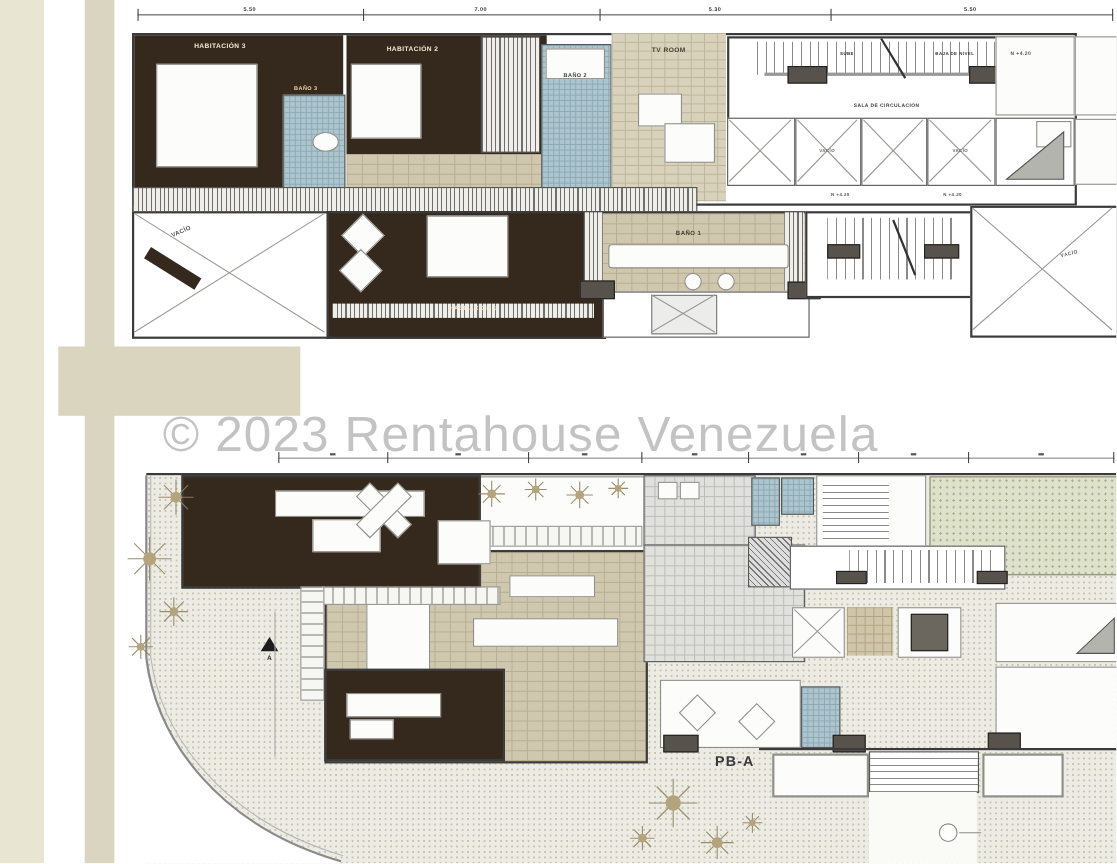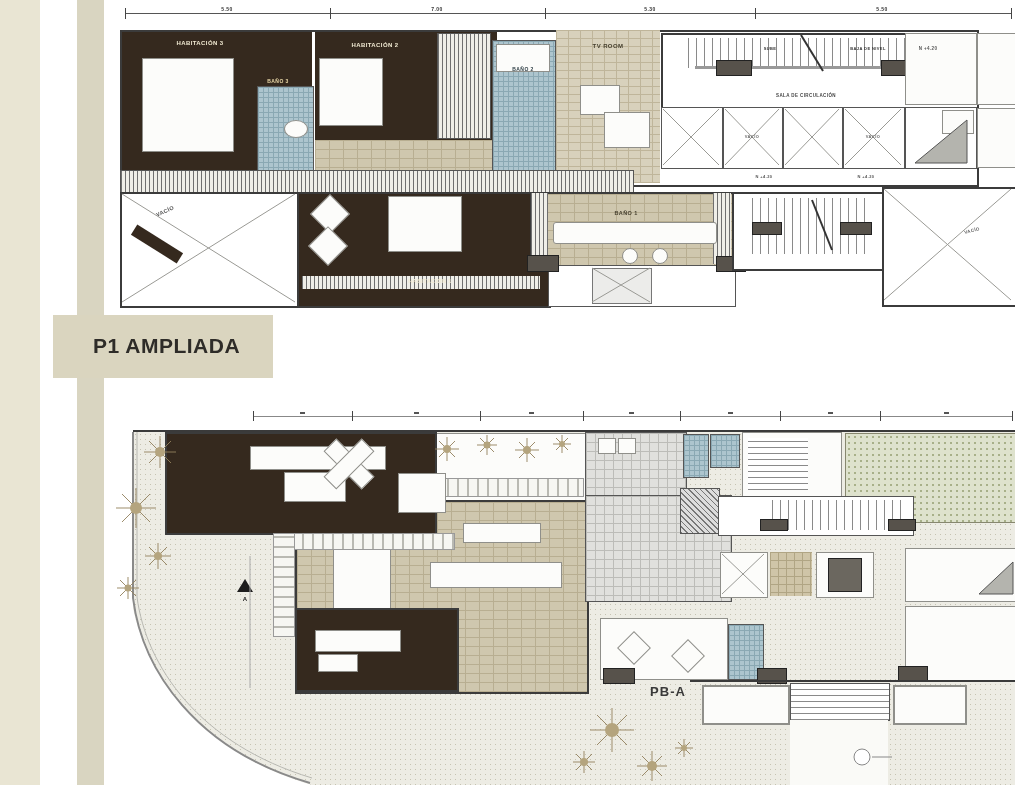--- a/index.html
+++ b/index.html
@@ -249,18 +249,18 @@
   <span class="lbl" style="left:928px;top:46px;font-size:4.5px;color:#555;">N +4.20</span>
   <span class="lbl" style="left:165px;top:208px;font-size:5.5px;color:#555;transform:translateX(-50%) rotate(-24deg);">VACÍO</span>
   <span class="lbl" style="left:752px;top:134px;font-size:4px;color:#666;">VACÍO</span>
   <span class="lbl" style="left:873px;top:134px;font-size:4px;color:#666;">VACÍO</span>
   <span class="lbl" style="left:626px;top:210px;font-size:5.5px;color:#46402f;">BAÑO 1</span>
   <span class="lbl" style="left:430px;top:278px;font-size:5.5px;color:#f1ead2;">HABITACIÓN 1</span>
   <span class="lbl" style="left:764px;top:174px;font-size:4px;color:#555;">N +4.20</span>
   <span class="lbl" style="left:866px;top:174px;font-size:4px;color:#555;">N +4.20</span>
   <span class="lbl" style="left:972px;top:228px;font-size:4.5px;color:#666;transform:translateX(-50%) rotate(-14deg);">VACÍO</span>
 
-  <span class="lbl" style="left:93px;top:334px;transform:none;font-size:21px;color:#2e2c28;letter-spacing:.5px;">P1 AMPLIADA</span>
+  <span class="lbl" style="left:148px;top:369px;transform:none;font-weight:400;font-size:45px;color:#a0a0a0;opacity:.62;letter-spacing:1px;">© 2023 Rentahouse Venezuela</span>
 
   <span class="lbl" style="left:668px;top:684px;font-size:13px;color:#3a3a3a;letter-spacing:1px;">PB-A</span>
   <span class="lbl" style="left:245px;top:596px;font-size:6px;color:#1d1d1d;">A</span>
 
 </div>
 
 </body></html>

